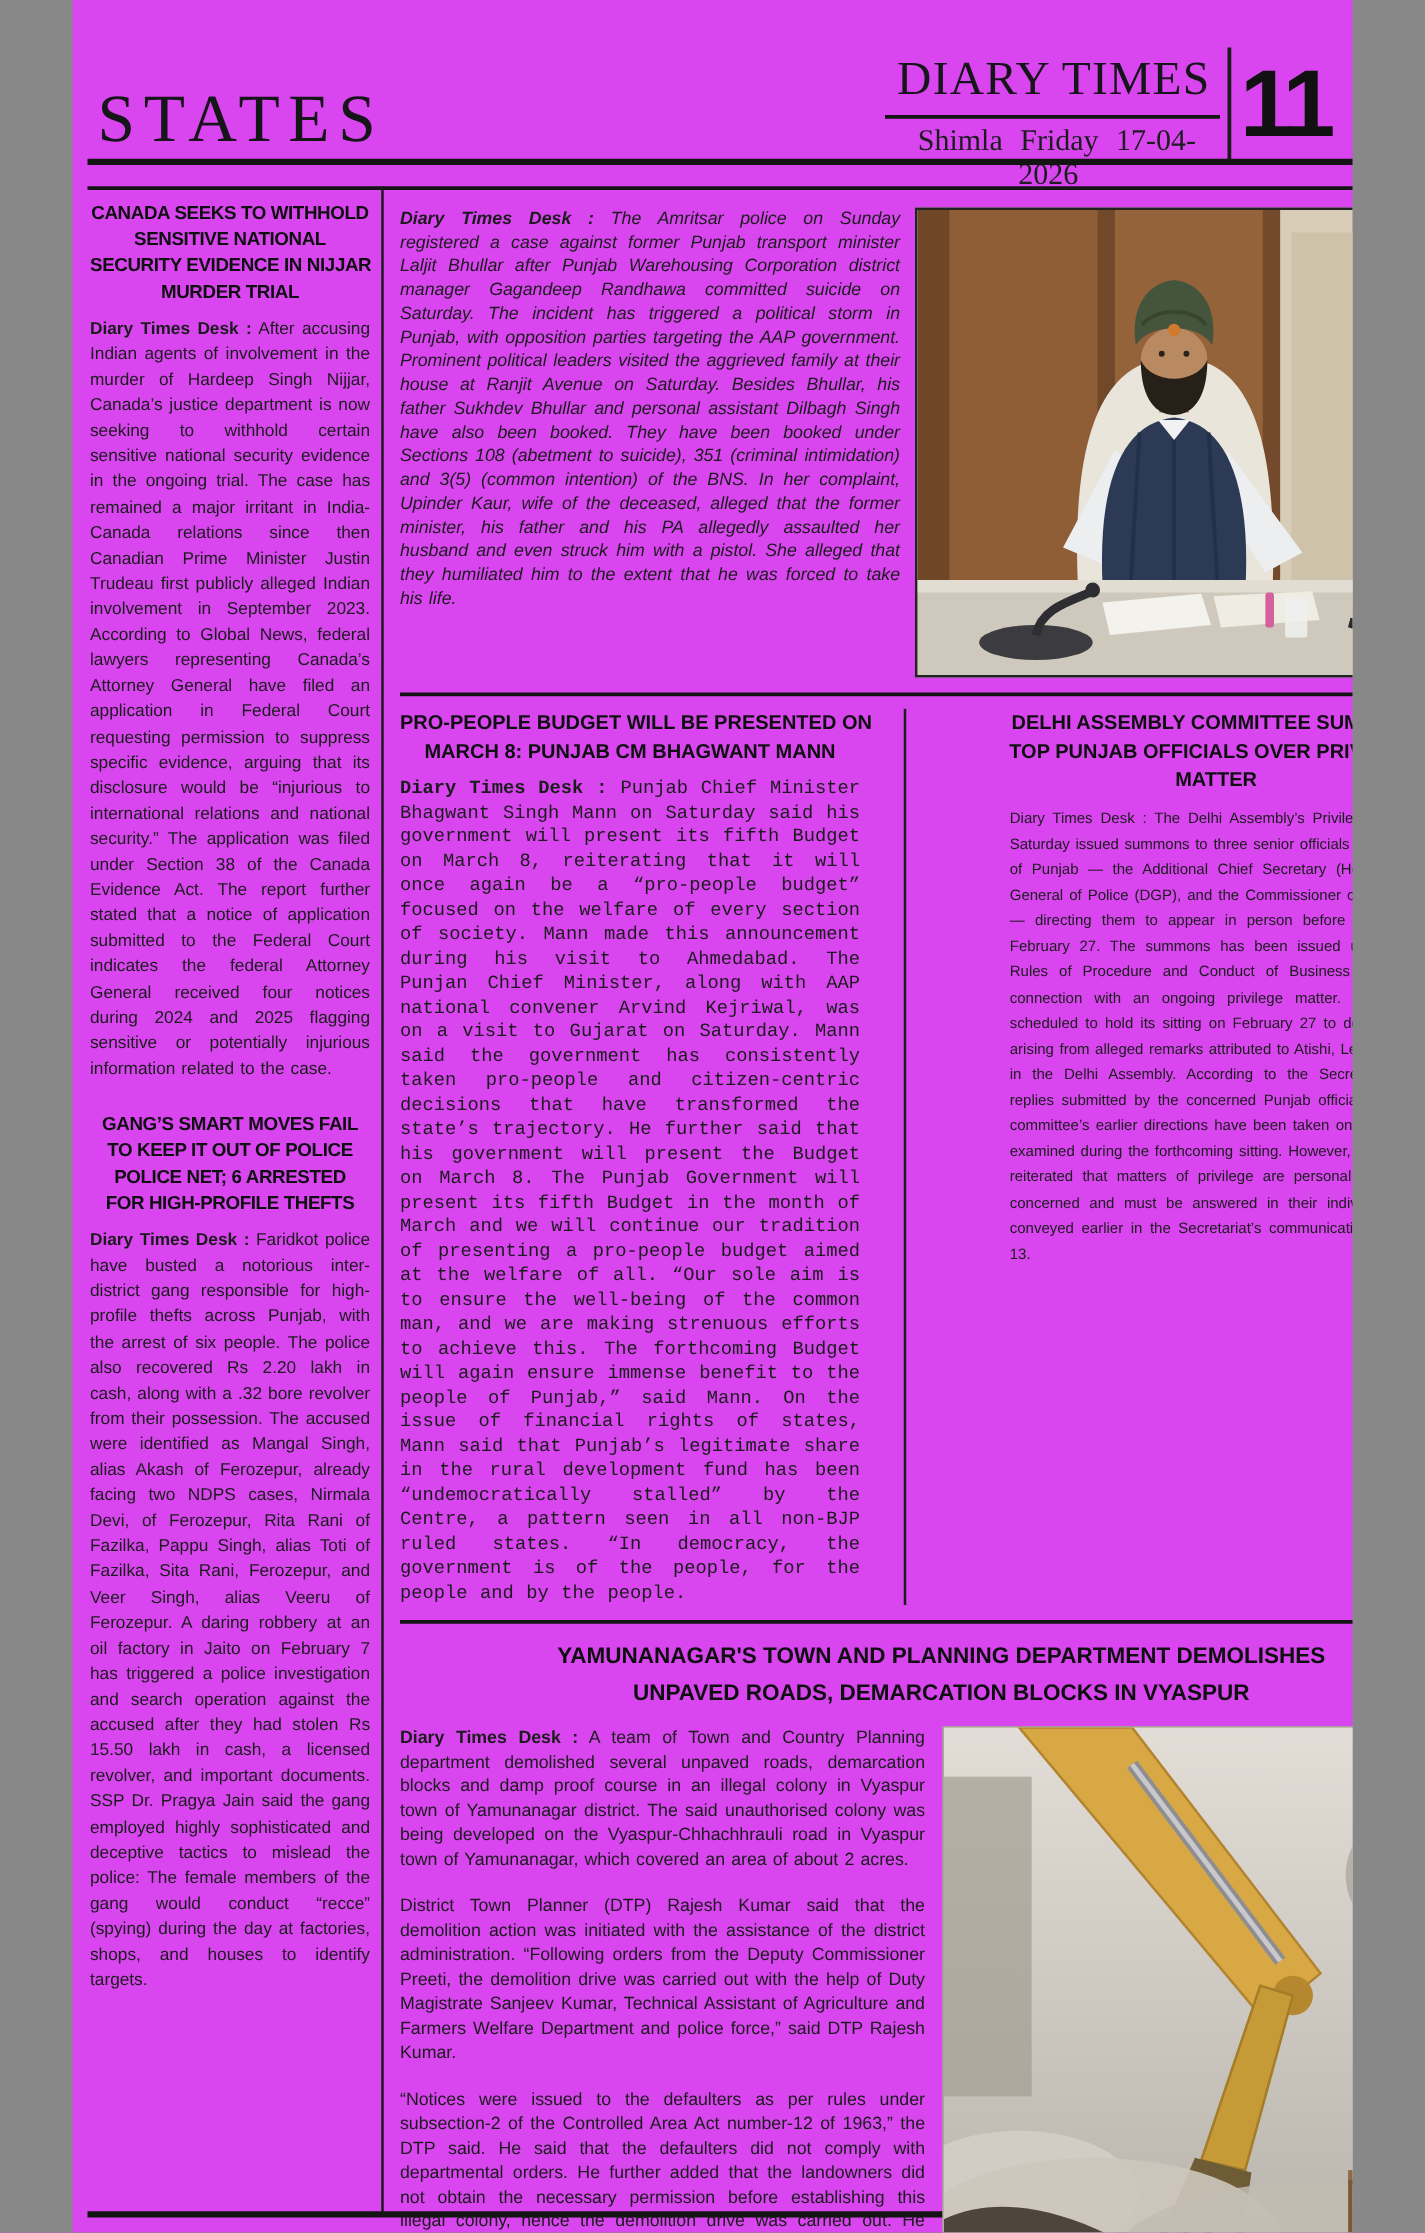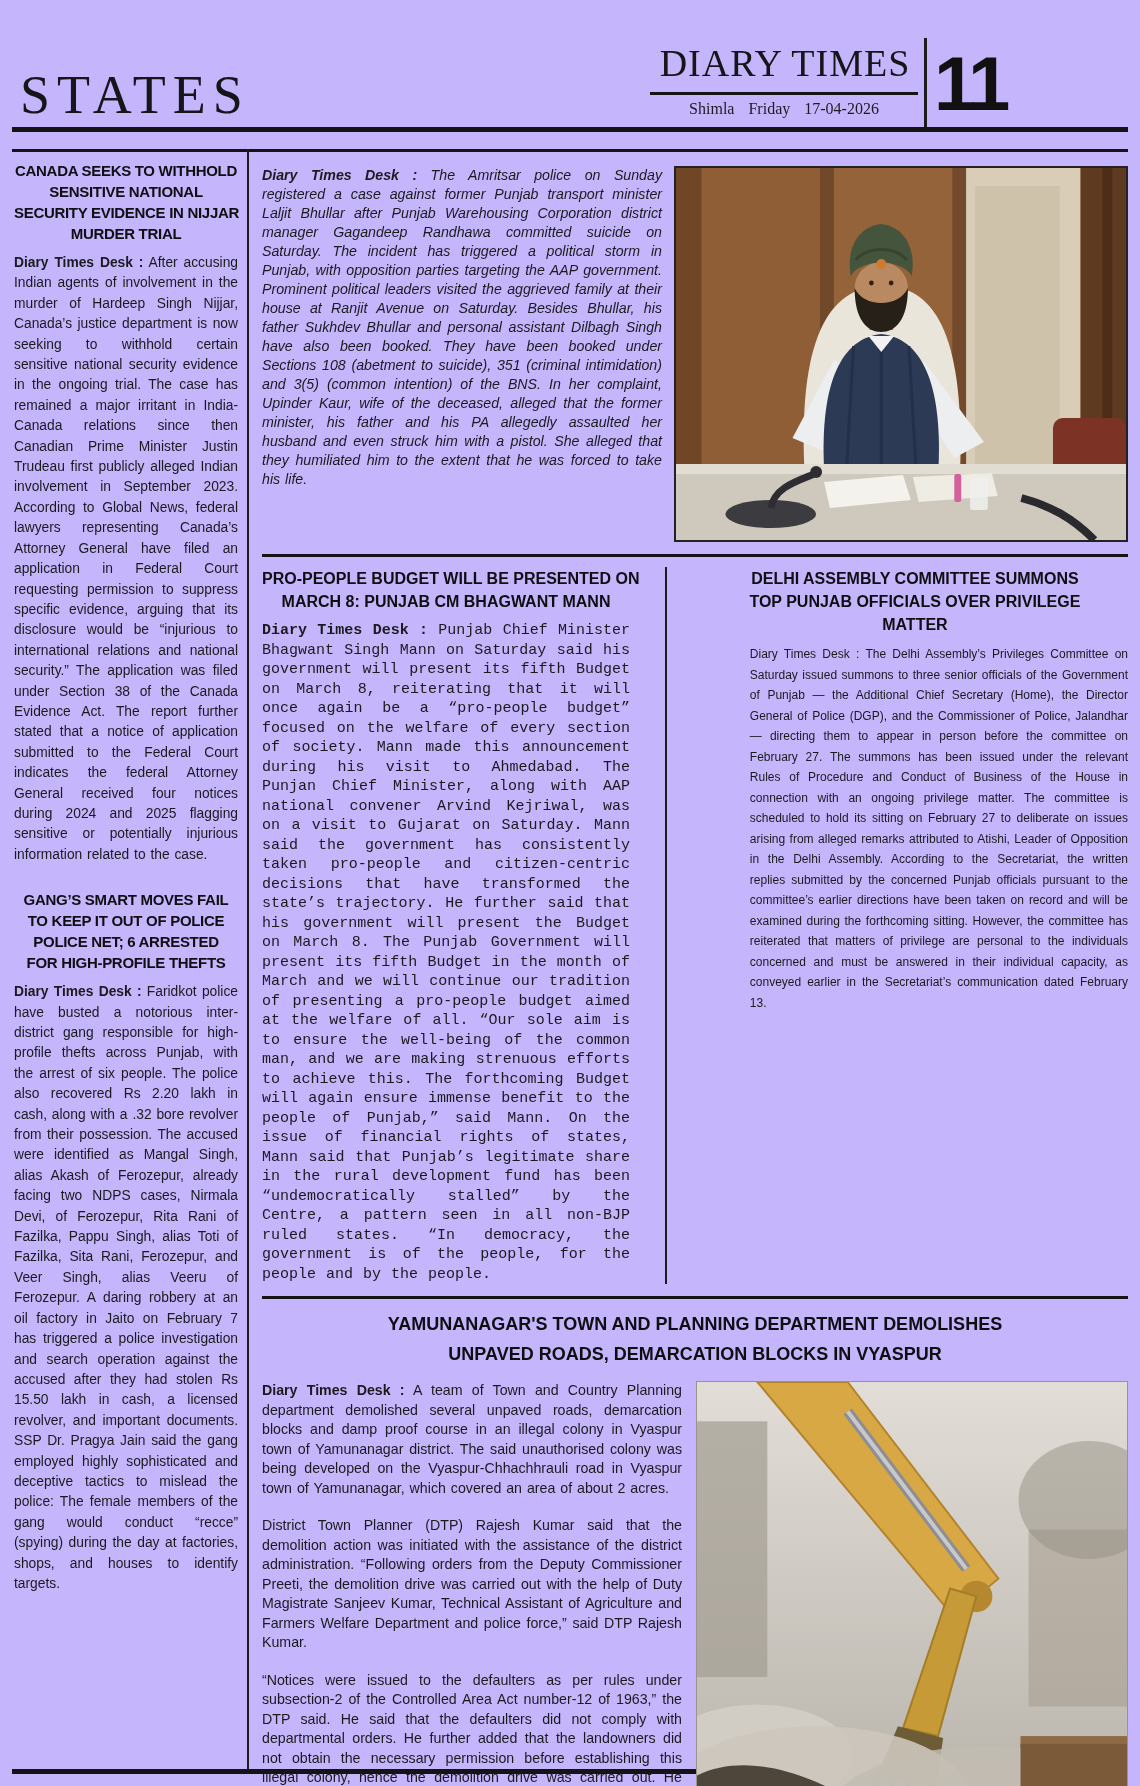--- a/index.html
+++ b/index.html
@@ -1,26 +1,26 @@
 <!DOCTYPE html>
 <html><head>
 <meta charset="utf-8">
 <style>
   html,body{margin:0;padding:0;background:#888;}
-  .page{position:relative;width:1140px;height:1786px;background:#c4b5fd;margin:0 auto;
+  .page{position:relative;width:1024px;height:1786px;background:#d946ef;margin:0 auto;
         font-family:"Liberation Sans",sans-serif;color:#1b1b1d;overflow:hidden;}
   .serif{font-family:"Liberation Serif",serif;}
   .abs{position:absolute;}
   .hrule{background:#141414;}
   .vrule{background:#1c1c1c;}
   
   #states{left:20px;top:64px;font-size:54px;letter-spacing:7px;color:#15151a;font-weight:500;}
   #masthead{left:650px;top:44px;width:270px;text-align:center;font-size:38px;letter-spacing:1px;line-height:1;color:#15151a;}
   #mast-rule{left:650px;top:92px;width:268px;height:3px;}
-  #dateline{left:650px;top:100px;width:268px;text-align:center;font-size:16px;color:#1d1d20;}
+  #dateline{left:650px;top:100px;width:268px;text-align:center;font-size:24px;color:#1d1d20;}
   #dateline span{margin:0 7px;}
   #vbar{left:924px;top:38px;width:3px;height:92px;}
   #pagenum{left:934px;top:46px;font-size:76px;font-weight:900;letter-spacing:-4px;line-height:1;color:#111;}
   #rule-top{left:12px;top:127px;width:1116px;height:5px;}
   #rule-content{left:12px;top:149px;width:1116px;height:3px;}
   #vrule-left{left:247px;top:149px;width:2px;height:1622px;}
   #rule-bottom{left:12px;top:1769px;width:1116px;height:5px;}
   
   #left-col{left:14px;top:160px;width:224px;}
   #main{left:262px;top:156px;width:866px;}

